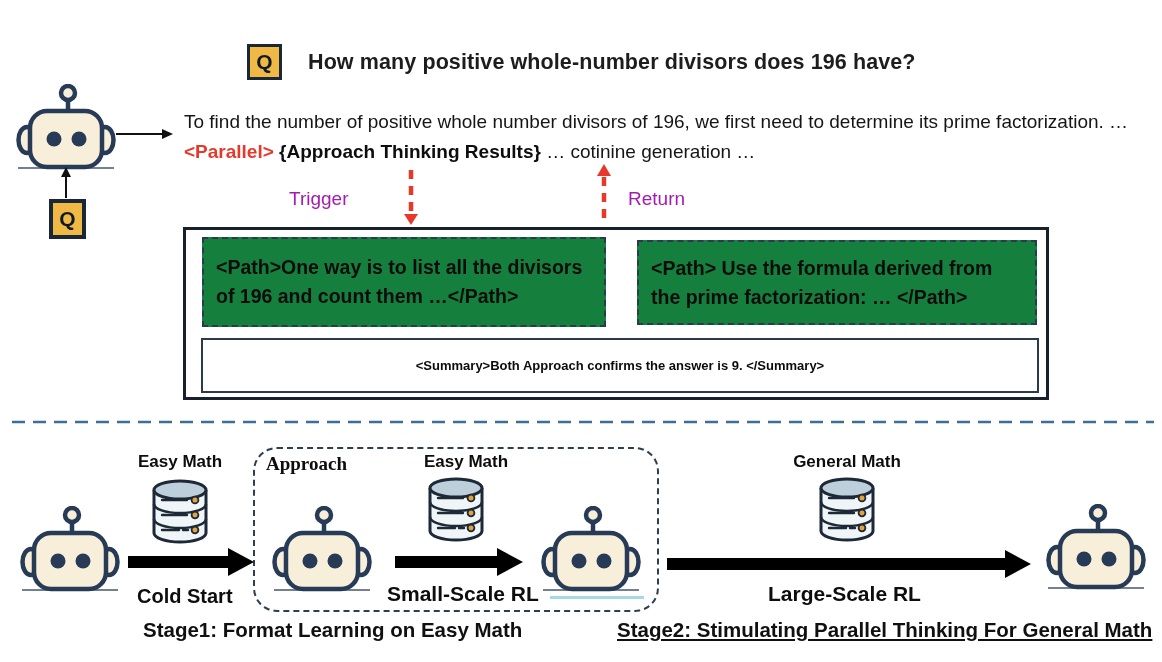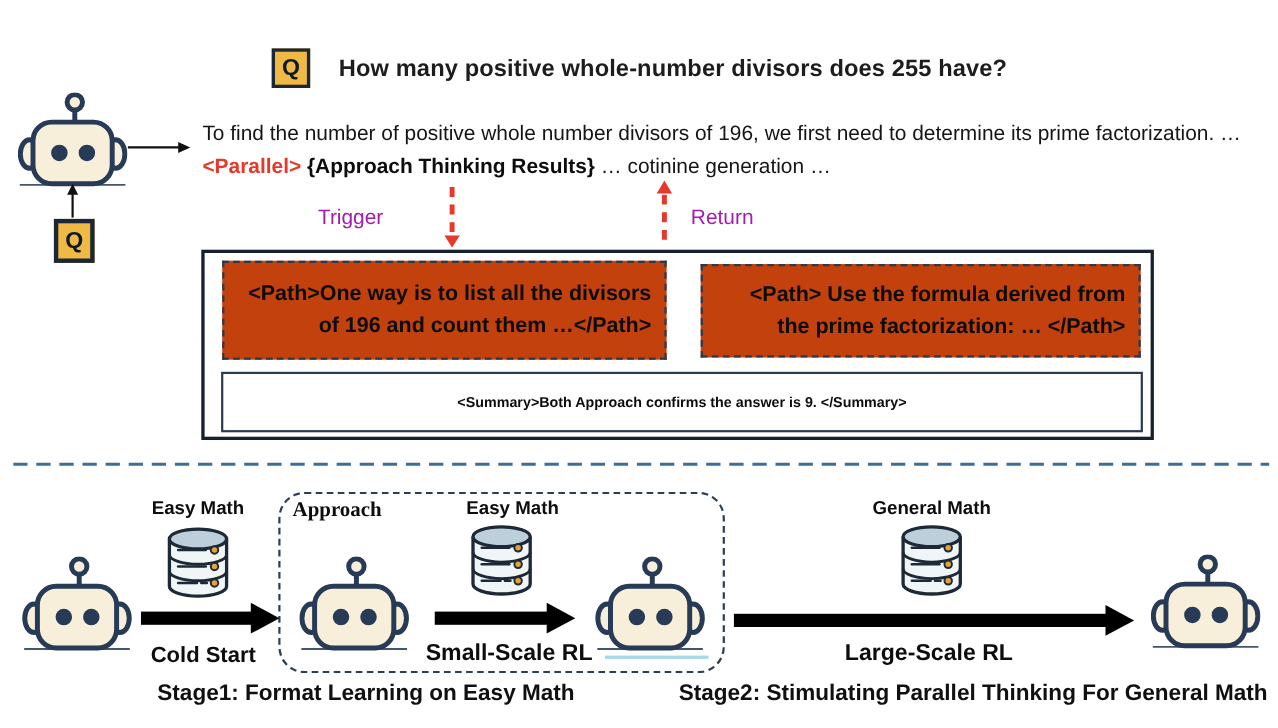--- a/index.html
+++ b/index.html
@@ -33,22 +33,22 @@
   .answer .bold-tag  { color:#0d0d0d; font-weight:bold; }
 
   .flow-label { font-size:19px; font-weight:normal; color:#a21caf; }
 
   
   .outer-box {
     left:183px; top:227px; width:866px; height:173px;
     border:3.5px solid #17212e; background:#fff;
   }
   .dashed-box {
-    border:2px dashed #2c3a4e; background:#c2410c;
-    display:flex; align-items:center; justify-content:center; text-align:right;
+    border:2px dashed #2c3a4e; background:#15803d;
+    display:flex; align-items:center; justify-content:center; text-align:left;
     font-weight:bold; font-size:19.5px; line-height:29px; color:#0c0c0c; padding:2px 12px;
   }
   .path-left  { left:202px; top:237px; width:404px; height:90px; }
   .path-right { left:637px; top:240px; width:400px; height:85px; }
   .summary-box {
     left:201px; top:338px; width:838px; height:55px;
     border:2px solid #2c3a4e; display:flex; align-items:center; justify-content:center;
     font-weight:bold; font-size:13px; color:#0c0c0c; text-align:center;
   }
 
@@ -97,21 +97,21 @@
         <line x1="12" y1="51" x2="29" y2="51" stroke="#1d2936" stroke-width="2.4" stroke-linecap="round"></line>
         <line x1="33" y1="51" x2="38" y2="51" stroke="#1d2936" stroke-width="2.4" stroke-linecap="round"></line>
         <circle cx="45" cy="51" r="3.4" fill="#e5a23c" stroke="#1d2936" stroke-width="1.8"></circle>
       </g>
     </defs>
   </svg>
 
   <div class="abs q-badge top">
     <span>Q</span>
   </div>
-  <div class="abs title">How many positive whole-number divisors does 255 have?</div>
+  <div class="abs title">How many positive whole-number divisors does 196 have?</div>
 
   <svg class="abs" style="left:16px; top:84px;" width="100" height="86" viewBox="0 0 100 86">
       <use href="#robot"></use>
     </svg>
 
   <svg class="abs" style="left:116px; top:128px;" width="58" height="12">
     <line x1="0" y1="6" x2="47" y2="6" stroke="#111" stroke-width="2"></line>
     <polygon points="46,1 46,11 57,6" fill="#111"></polygon>
   </svg>
 
@@ -196,15 +196,15 @@
   <svg class="abs" style="left:667px; top:548px;" width="364" height="32">
     <rect x="0" y="10" width="339" height="12" fill="#000"></rect>
     <polygon points="338,2 338,30 364,16" fill="#000"></polygon>
   </svg>
 
   <div class="abs step-label" style="left:137px; top:585px;">Cold Start</div>
   <div class="abs step-label" style="left:768px; top:582px; font-size:21px;">Large-Scale RL</div>
   <div class="abs step-label" style="left:387px; top:582px; font-size:21px;">Small-Scale RL</div>
 
   <div class="abs stage-label" style="left:96px; top:618px;">Stage1: Format Learning on Easy Math</div>
-  <div class="abs stage-label" style="left:570px; top:618px;">Stage2: Stimulating Parallel Thinking For General Math</div>
+  <div class="abs stage-label" style="left:570px; top:618px;text-decoration:underline;">Stage2: Stimulating Parallel Thinking For General Math</div>
 
 </div>
 
 </body></html>

